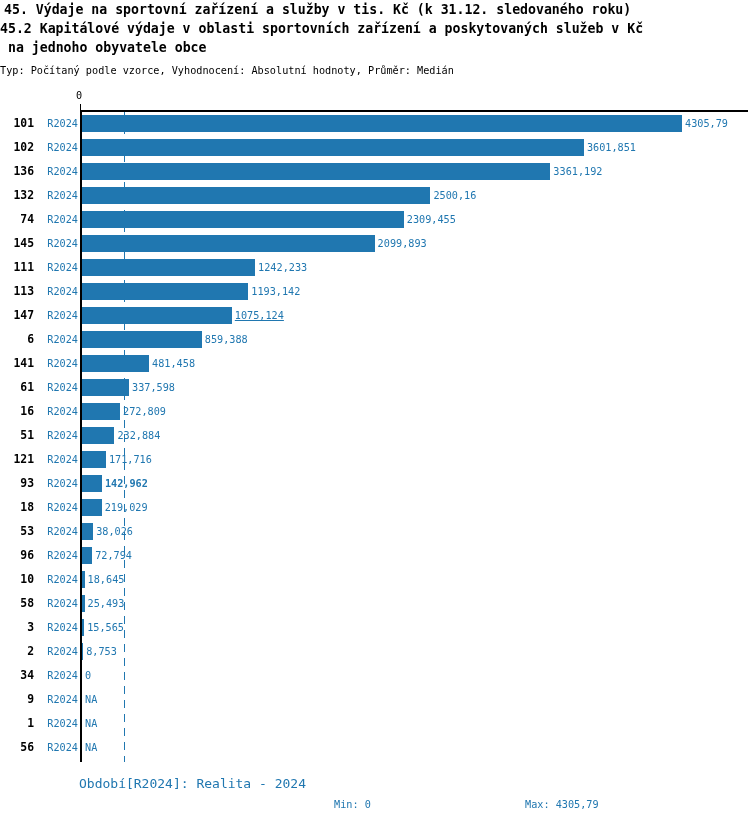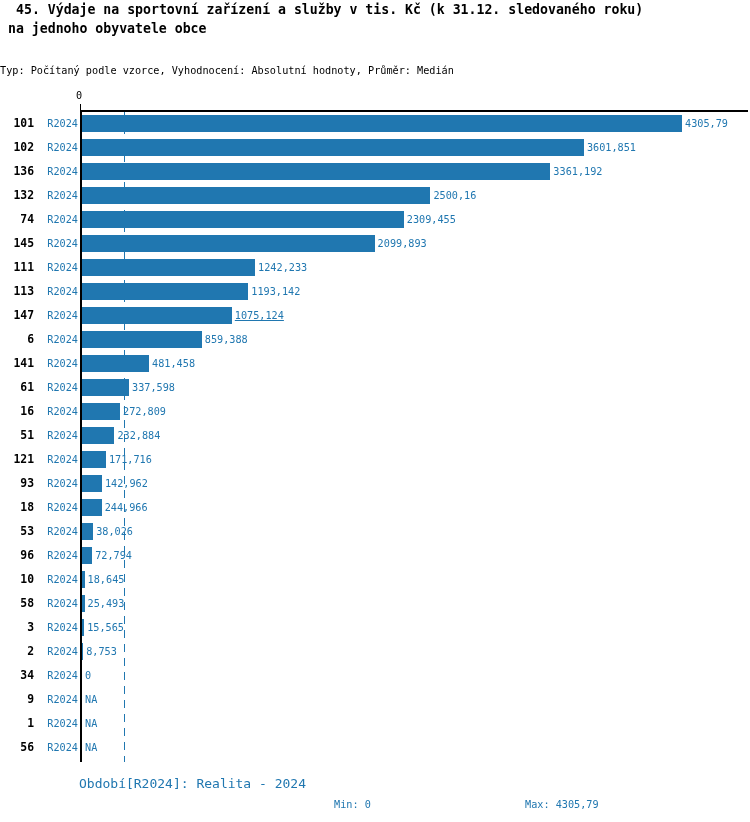--- a/index.html
+++ b/index.html
@@ -29,21 +29,21 @@
   }
   .title-line {
     font-family: "DejaVu Sans Mono", "Liberation Mono", monospace;
     font-weight: bold;
     font-size: 13.2px;
     line-height: 19px;
     color: #000000;
     white-space: pre;
     letter-spacing: 0px;
   }
-  .title-line.l1 { padding-left: 16px; }
+  .title-line.l1 { padding-left: 4px; }
   .title-line.l2 { padding-left: 0px; }
   .title-line.l3 { padding-left: 8px; }
 
   .subtitle-line {
     position: absolute;
     left: 0px;
     top: 64px;
     font-family: "DejaVu Sans Mono", "Liberation Mono", monospace;
     font-weight: normal;
     font-size: 10.2px;
@@ -188,20 +188,21 @@
   .stat.min { left: 334px; }
   .stat.max { left: 525px; }
 </style>
 </head>
 <body>
 
 <div id="chart-root">
 
   <div class="title-block">
     <div class="title-line l1">45. Výdaje na sportovní zařízení a služby v tis. Kč (k 31.12. sledovaného roku)</div>
+    <div class="title-line l2">45.2 Kapitálové výdaje v oblasti sportovních zařízení a poskytovaných služeb v Kč</div>
     <div class="title-line l3">na jednoho obyvatele obce</div>
   </div>
 
   <div class="subtitle-line">Typ: Počítaný podle vzorce, Vyhodnocení: Absolutní hodnoty, Průměr: Medián</div>
 
   <div class="plot">
     <div class="zero-label">0</div>
     <div class="zero-tick"></div>
     <div class="axis-topline"></div>
     <div class="axis-vline"></div>
@@ -326,29 +327,29 @@
             <div class="bar" style="width: 23.9282px; background: rgb(32, 119, 176);"></div>
           </div>
           <div class="value" style="left: 108.928px;">171,716</div>
         </div>
         <div class="row">
           <div class="rank">93</div>
           <div class="series">R2024</div>
           <div class="bar-wrap" style="width: 19.9214px;">
             <div class="bar" style="width: 19.9214px; background: rgb(32, 119, 176);"></div>
           </div>
-          <div class="value" style="left: 104.921px;">142,962</div>
+          <div class="value" style="left: 104.921px; font-weight: bold;">142,962</div>
         </div>
         <div class="row">
           <div class="rank">18</div>
           <div class="series">R2024</div>
           <div class="bar-wrap" style="width: 19.6859px;">
             <div class="bar" style="width: 19.6859px; background: rgb(32, 119, 176);"></div>
           </div>
-          <div class="value" style="left: 104.686px;">244,966</div>
+          <div class="value" style="left: 104.686px;">219,029</div>
         </div>
         <div class="row">
           <div class="rank">53</div>
           <div class="series">R2024</div>
           <div class="bar-wrap" style="width: 11.1931px;">
             <div class="bar" style="width: 11.1931px; background: rgb(32, 119, 176);"></div>
           </div>
           <div class="value" style="left: 96.1931px;">38,026</div>
         </div>
         <div class="row">

